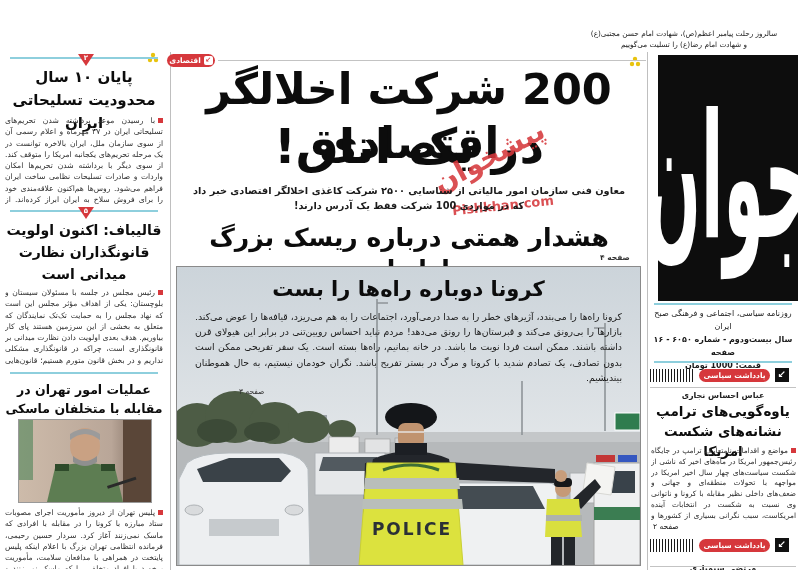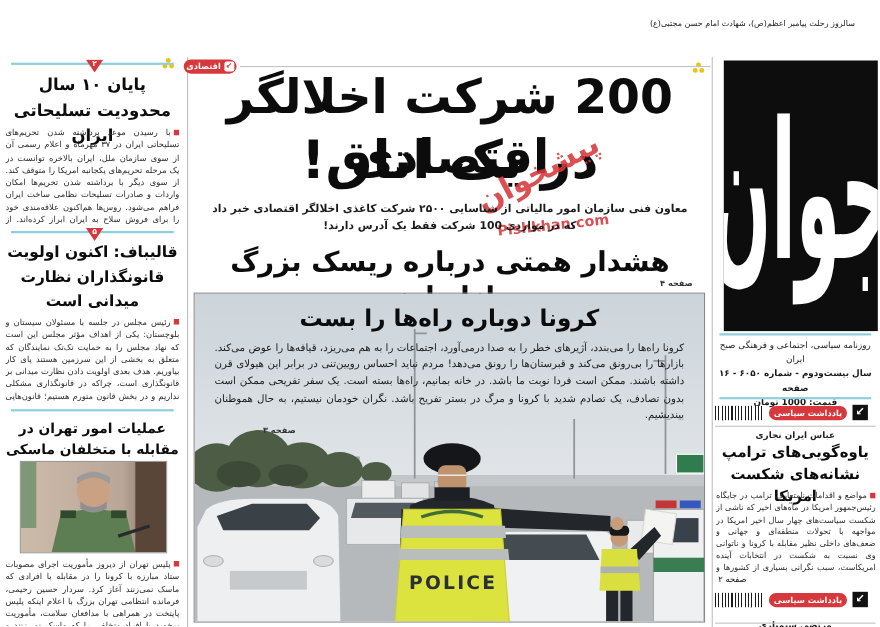--- a/index.html
+++ b/index.html
@@ -29,22 +29,23 @@
   .body-txt { font-size:7.6px; line-height:11.3px; color:#2e2e2e; overflow:hidden; }
   .flower { width:12px; height:12px; }
   .headline { font-weight:bold; color:#0c0c0c; letter-spacing:-0.5px; }
   .wm { color:#d6383c; font-weight:bold; opacity:0.88; }
 </style>
 </head>
 <body>
 
 <div class="page">
 
-  <div class="abs fa ctr" style="left:572px; top:16px; width:224px; font-size:7.3px; line-height:11px; color:#222;">
+  <div class="abs fa ctr" style="left:572px; top:28px; width:224px; font-size:7.3px; line-height:11px; color:#222;">
     <div>سالروز رحلت پیامبر اعظم(ص)، شهادت امام حسن مجتبی(ع)</div>
+    <div>و شهادت امام رضا(ع) را تسلیت می‌گوییم</div>
   </div>
 
   <div class="abs" style="left:658px; top:55px; width:140px; height:246px; background:#0d0d0d;
        display:flex; align-items:center; justify-content:center; overflow:hidden;">
     <span class="fa" style="color:#fff; font-size:64px; font-weight:bold; transform:scale(1.02,2.7); display:block;">جوان</span>
   </div>
 
   <svg class="abs flower" style="left:629px; top:56px;" viewBox="0 0 12 12">
     <circle cx="6" cy="3" r="2.2" fill="#e8c30f"></circle>
       <circle cx="3" cy="8" r="2.2" fill="#e8c30f"></circle>
@@ -158,21 +159,21 @@
       <rect x="218" y="176" width="32" height="12" fill="#1c1f24"></rect>
       <polygon points="190,196 278,196 286,298 182,298" fill="#dce23e" stroke="#c9cf35"></polygon>
       <path d="M206 203 q28 -10 56 0" stroke="#3e6e35" stroke-width="3" fill="none"></path>
       <polygon points="188,211 282,211 283,222 187,222" fill="#b9beba"></polygon>
       <polygon points="186,232 285,232 286,242 185,242" fill="#b9beba"></polygon>
       <text x="235" y="268" font-size="17" font-weight="bold" fill="#2b3036" text-anchor="middle" letter-spacing="2" font-family="DejaVu Sans, sans-serif">POLICE</text>
     </svg>
 
     <div class="abs fa ctr headline" style="left:0; top:10px; width:463px; font-size:21px;">کرونا دوباره راه‌ها را بست</div>
     <div class="abs fa jst" style="left:18px; top:42px; width:427px; font-size:9.3px; line-height:15.2px; color:#191919;">کرونا راه‌ها را می‌بندد، آژیرهای خطر را به صدا درمی‌آورد، اجتماعات را به هم می‌ریزد، قیافه‌ها را عوض می‌کند. بازارها را بی‌رونق می‌کند و قبرستان‌ها را رونق می‌دهد! مردم نباید احساس رویین‌تنی در برابر این هیولای قرن داشته باشند. ممکن است فردا نوبت ما باشد. در خانه بمانیم، راه‌ها بسته است. یک سفر تفریحی ممکن است بدون تصادف، یک تصادم شدید با کرونا و مرگ در بستر تفریح باشد. نگران خودمان نیستیم، به حال هموطنان بیندیشیم.</div>
-    <div class="abs fa" style="left:20px; top:120px; font-size:7.5px; font-weight:bold; color:#333;padding-left:42px;">صفحه ۳</div>
+    <div class="abs fa" style="left:20px; top:120px; font-size:7.5px; font-weight:normal; color:#333;padding-left:42px;">صفحه ۳</div>
   </div>
 
   <div class="abs teal-rule" style="left:10px; top:57px; width:148px;"></div>
   <div class="abs tri fa" style="left:78px; top:54px;">۲</div>
   <div class="abs fa ctr headline" style="left:4px; top:66px; width:160px; font-size:15px; line-height:23px;">پایان ۱۰ سال محدودیت تسلیحاتی ایران</div>
   <div class="abs fa jst body-txt bullet" style="left:5px; top:115px; width:158px; height:90px;">با رسیدن موعد برداشته شدن تحریم‌های تسلیحاتی ایران در ۲۷ مهرماه و اعلام رسمی آن از سوی سازمان ملل، ایران بالاخره توانست در یک مرحله تحریم‌های یکجانبه امریکا را متوقف کند. از سوی دیگر با برداشته شدن تحریم‌ها امکان واردات و صادرات تسلیحات نظامی ساخت ایران فراهم می‌شود. روس‌ها هم‌اکنون علاقه‌مندی خود را برای فروش سلاح به ایران ابراز کرده‌اند. از سوی دیگر با پایان تحریم تسلیحاتی ایران، نیروهای مسلح ایران می‌توانند بدون هیچ محدودیتی سلاح‌های ساخت خود را در دنیا و کشورهای منطقه به فروش برسانند</div>
 
   <div class="abs teal-rule" style="left:10px; top:210px; width:148px;"></div>
   <div class="abs tri fa" style="left:78px; top:207px;">۵</div>
   <div class="abs fa ctr headline" style="left:4px; top:219px; width:160px; font-size:14px; line-height:22px;">قالیباف: اکنون اولویت قانونگذاران نظارت میدانی است</div>
@@ -212,21 +213,21 @@
   </div>
   <div class="abs teal-rule" style="left:654px; top:361px; width:138px;"></div>
 
   <div class="abs barcode" style="left:650px; top:369px; width:44px;"></div>
   <div class="abs pill fa" style="left:699px; top:369px; width:71px; height:13px;">
     <span>یادداشت سیاسی</span>
   </div>
   <div class="abs blacksq" style="left:775px; top:368px;">↙</div>
   <div class="abs hline" style="left:650px; top:387px; width:146px;"></div>
 
-  <div class="abs fa ctr" style="left:650px; top:391px; width:146px; font-size:8px; font-weight:bold; color:#222;">عباس ایران نجاری</div>
+  <div class="abs fa ctr" style="left:650px; top:391px; width:146px; font-size:8px; font-weight:bold; color:#222;">عباس احساس نجاری</div>
   <div class="abs fa ctr headline" style="left:648px; top:401px; width:150px; font-size:13.5px; line-height:20px;">
     <div>یاوه‌گویی‌های ترامپ</div>
     <div>نشانه‌های شکست امریکا</div>
   </div>
   <div class="abs fa jst bullet" style="left:651px; top:446px; width:145px; height:76px; font-size:7.4px; line-height:10.8px; color:#2e2e2e; overflow:hidden;">مواضع و اقدامات نامتعارف ترامپ در جایگاه رئیس‌جمهور امریکا در ماه‌های اخیر که ناشی از شکست سیاست‌های چهار سال اخیر امریکا در مواجهه با تحولات منطقه‌ای و جهانی و ضعف‌های داخلی نظیر مقابله با کرونا و ناتوانی وی نسبت به شکست در انتخابات آینده امریکاست، سبب نگرانی بسیاری از کشورها و حتی اندیشمندان داخلی امریکا شده، به گونه‌ای که برخی در امریکا به پنتاگون توصیه کرده‌اند در این ایام کیف موسوم به «کیف هسته‌ای» را که به رئیس‌جمهور امریکا اجازه می‌دهد هر لحظه فرمان حمله هسته‌ای بدهد، از او دور کنند. روزنامه امریکایی نیویورک تایمز در این زمینه در مقاله‌ای می‌نویسد که حتی اگر ترامپ بازنده انتخابات شود باید نگران دو ماه و نیم بعد از انتخابات بود که وی همچنان رئیس‌جمهور خواهد بود، زیرا در آن مدت با سر کینه‌توزی رفتار خواهد کرد</div>
   <div class="abs fa" style="left:653px; top:522px; font-size:7.6px; font-weight:normal; color:#111;">صفحه ۲</div>
 
   <div class="abs barcode" style="left:650px; top:539px; width:44px;"></div>
   <div class="abs pill fa" style="left:699px; top:539px; width:71px; height:13px;">
     <span>یادداشت سیاسی</span>

